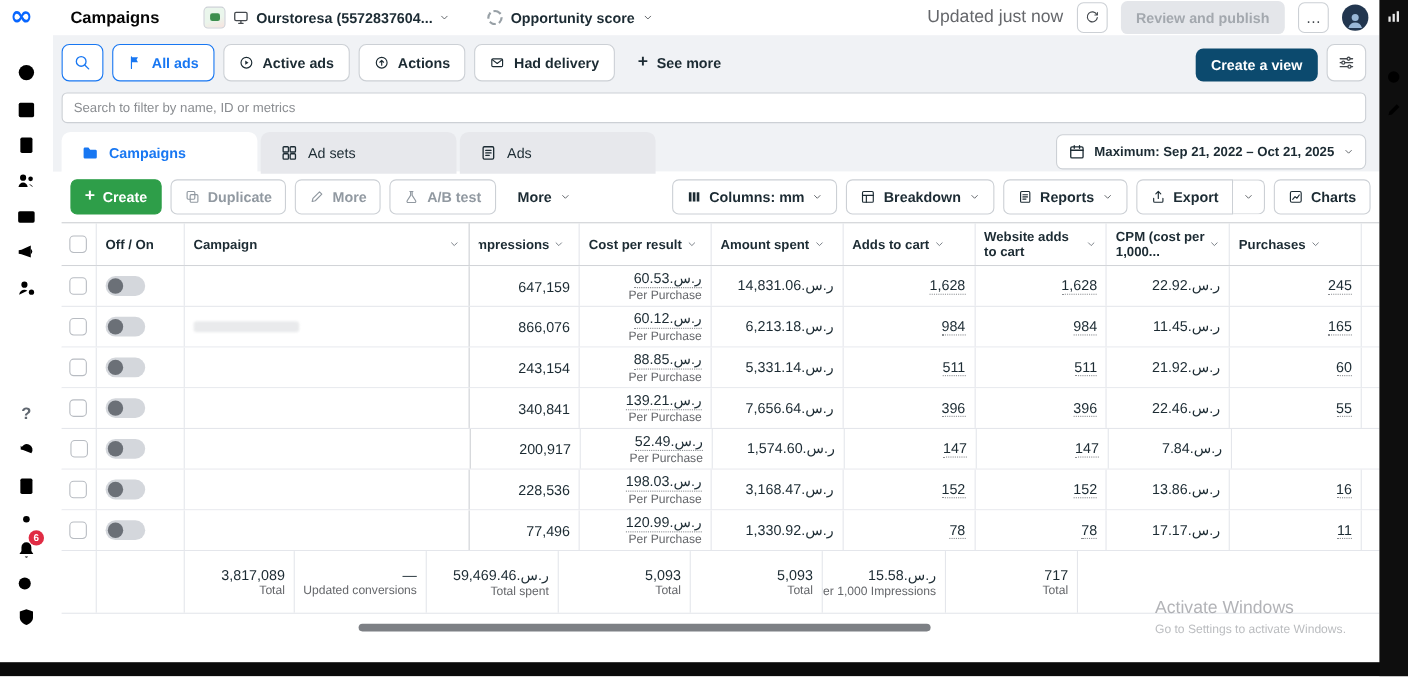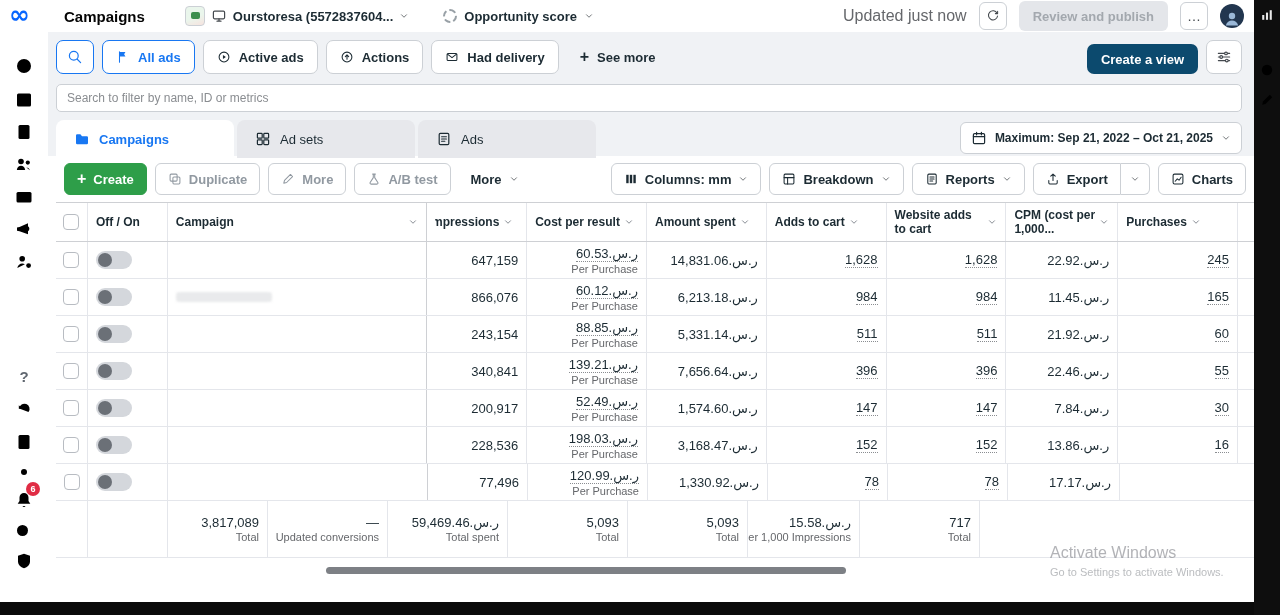--- a/index.html
+++ b/index.html
@@ -725,23 +725,20 @@
             <span class="sub">Per Purchase</span>
           </div>
         <div class="cell c-num c-spent">1,574.60.ر.س</div>
         <div class="cell c-num c-adds">
             <span class="dotted">147</span>
           </div>
         <div class="cell c-num c-web">
             <span class="dotted">147</span>
           </div>
         <div class="cell c-num c-cpm">7.84.ر.س</div>
-        <div class="cell c-num c-purch">
-            <span class="dotted">30</span>
-          </div>
         <div class="cell c-extra"></div>
       </div>
 
       <div class="trow">
         <div class="cell c-check">
             <span class="cb"></span>
           </div>
         <div class="cell c-toggle">
             <span class="tgl">
               <span class="knob"></span>
@@ -783,20 +780,23 @@
             <span class="sub">Per Purchase</span>
           </div>
         <div class="cell c-num c-spent">1,330.92.ر.س</div>
         <div class="cell c-num c-adds">
             <span class="dotted">78</span>
           </div>
         <div class="cell c-num c-web">
             <span class="dotted">78</span>
           </div>
         <div class="cell c-num c-cpm">17.17.ر.س</div>
+        <div class="cell c-num c-purch">
+            <span class="dotted">11</span>
+          </div>
         <div class="cell c-extra"></div>
       </div>
 
       <div class="tfootrow">
         <div class="cell c-check"></div>
         <div class="cell c-toggle"></div>
         <div class="cell c-num c-impr twoline">
             <span>3,817,089</span>
             <span class="sub">Total</span>
           </div>

